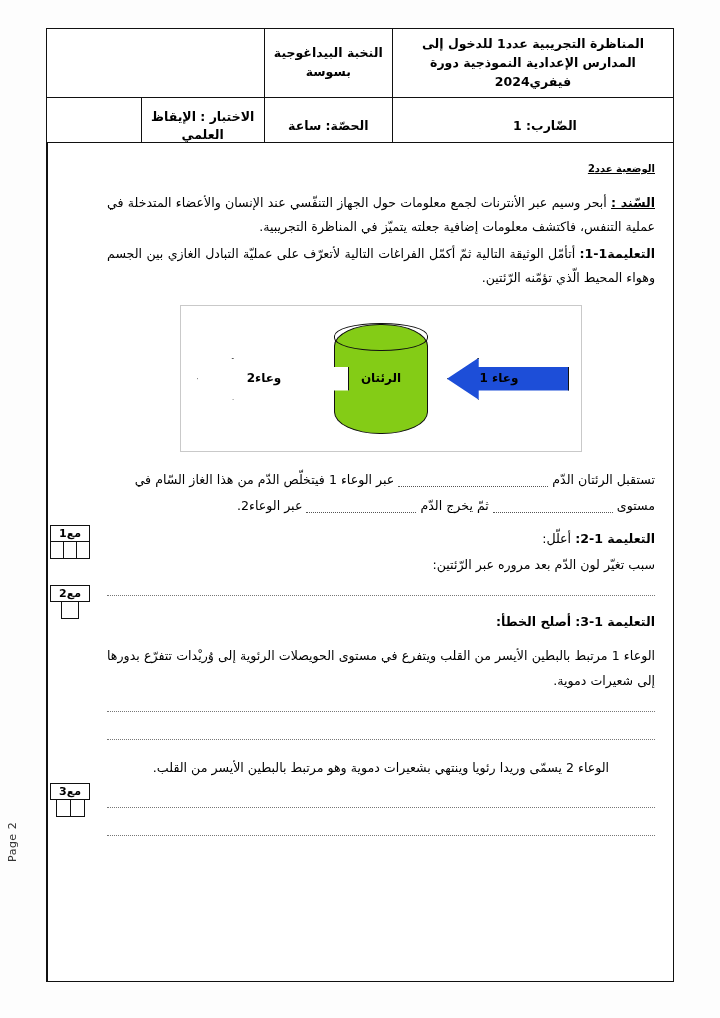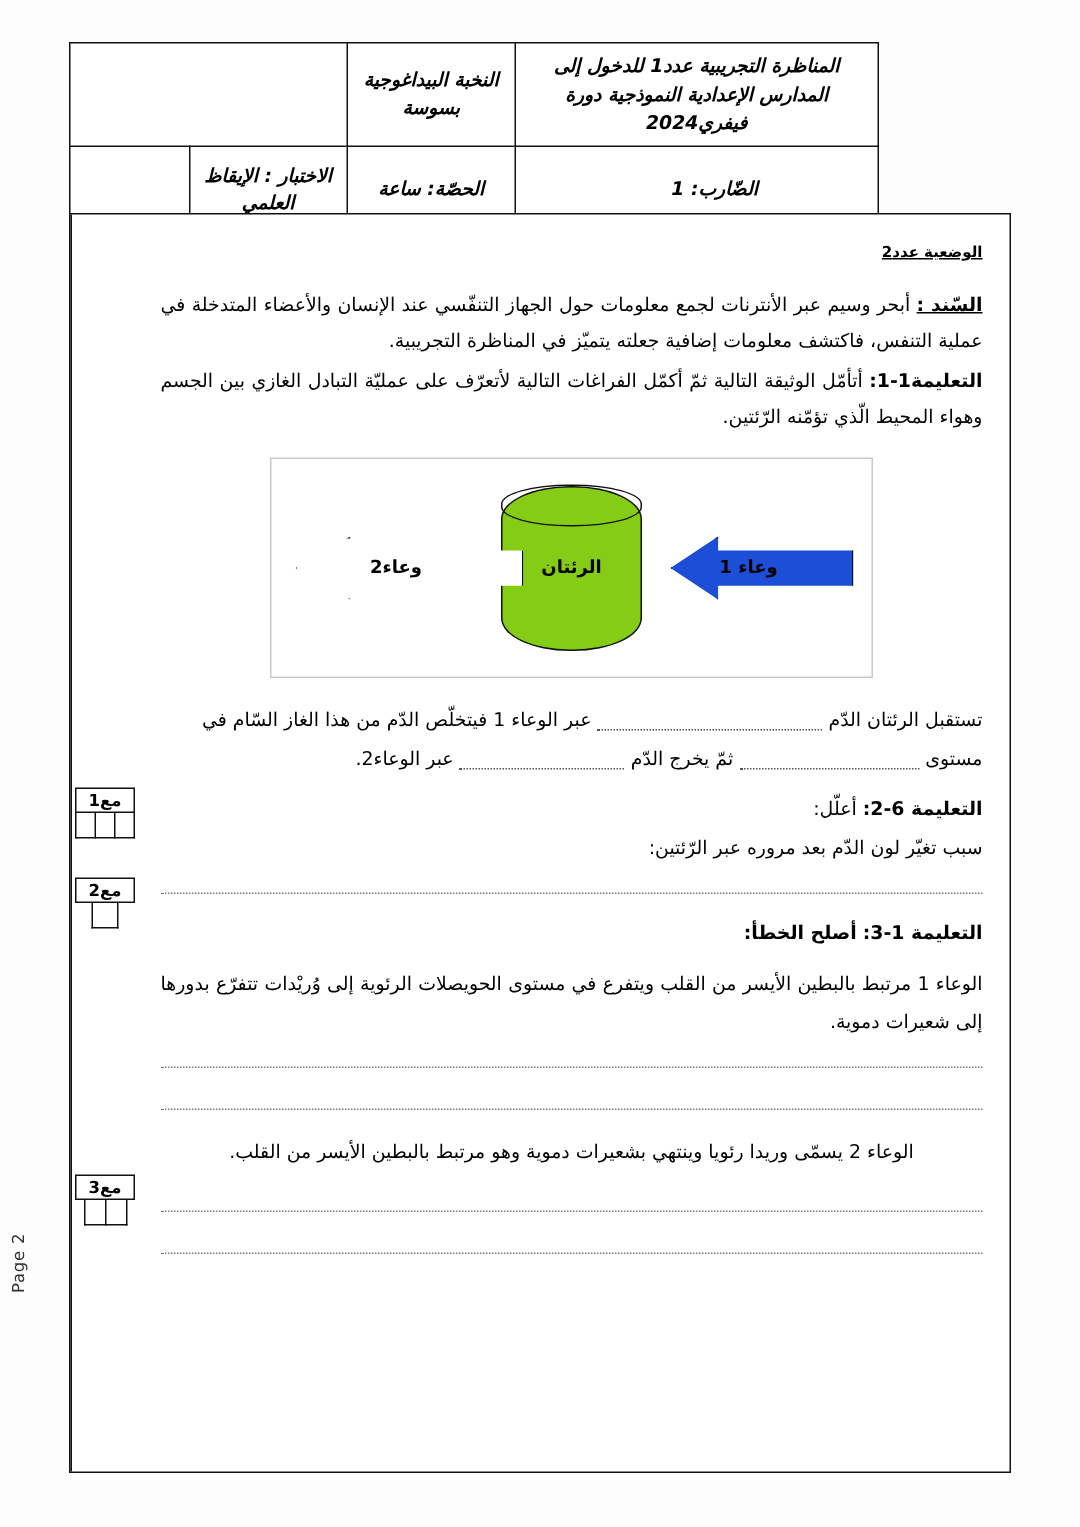--- a/index.html
+++ b/index.html
@@ -34,25 +34,24 @@
     letter-spacing: 0.5px;
     white-space: nowrap;
     direction: ltr;
   }
 
   
   .header {
     position: absolute;
     left: 46px;
     top: 28px;
-    width: 540px;
+    width: 628px;
     border: 1.6px solid #111;
     border-collapse: collapse;
     background: #fff;
-    font-style: italic;
   }
   .header td {
     border: 1.3px solid #111;
     text-align: center;
     vertical-align: middle;
     font-size: 12.5px;
     font-weight: bold;
     padding: 6px 4px;
     line-height: 1.5;
   }
@@ -308,21 +307,21 @@
 
       <p class="para" style="text-align:justify">
         <span>مستوى</span>
         <span class="dots" style="width:120px"></span>
         <span>ثمّ يخرج الدّم</span>
         <span class="dots" style="width:110px"></span>
         <span>عبر الوعاء2.</span>
       </p>
 
       <p class="para" style="margin-top:8px">
-        <span class="b">التعليمة 6-2:</span>
+        <span class="b">التعليمة 1-2:</span>
         <span>أعلّل:</span>
       </p>
 
       <p class="para">سبب تغيّر لون الدّم بعد مروره عبر الرّئتين:</p>
 
       <div class="fullline"></div>
 
       <p class="para">
         <span class="b">التعليمة 1-3:</span>
         <span class="b">أصلح الخطأ:</span>

